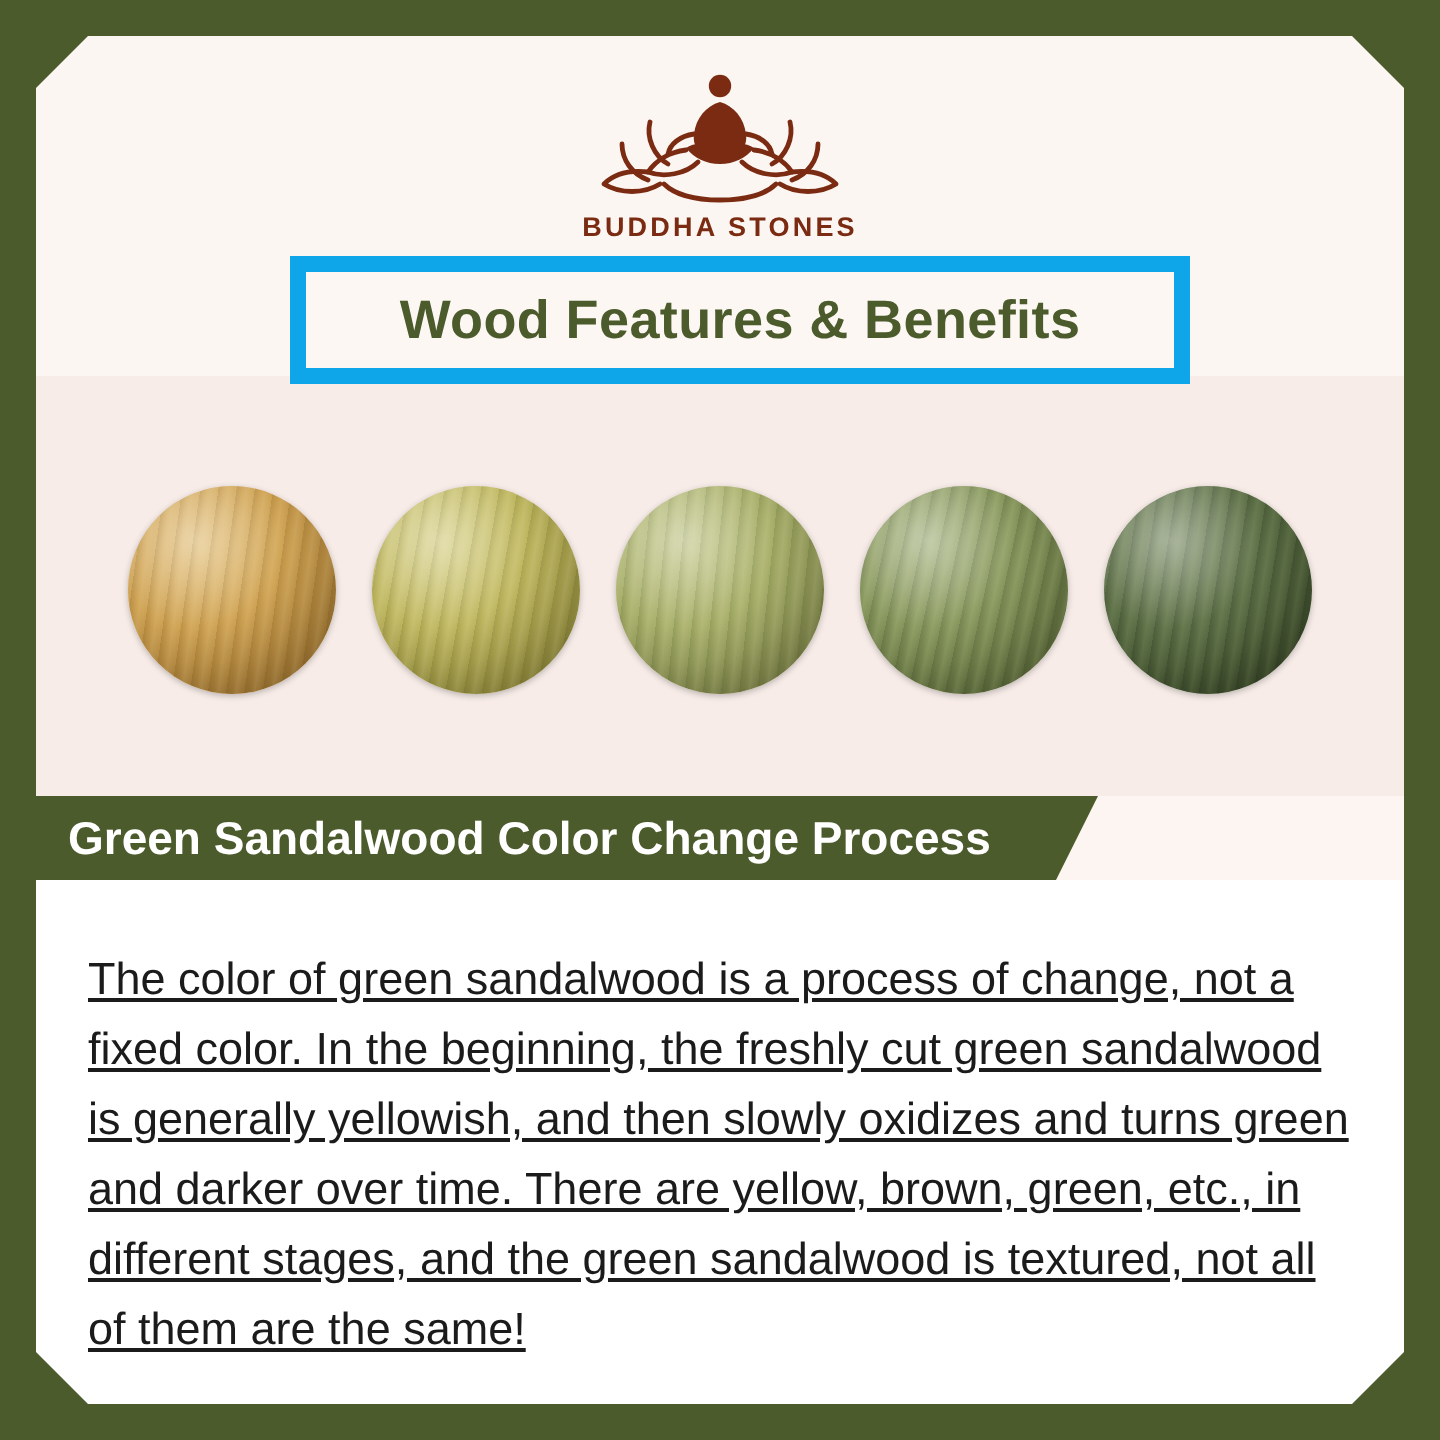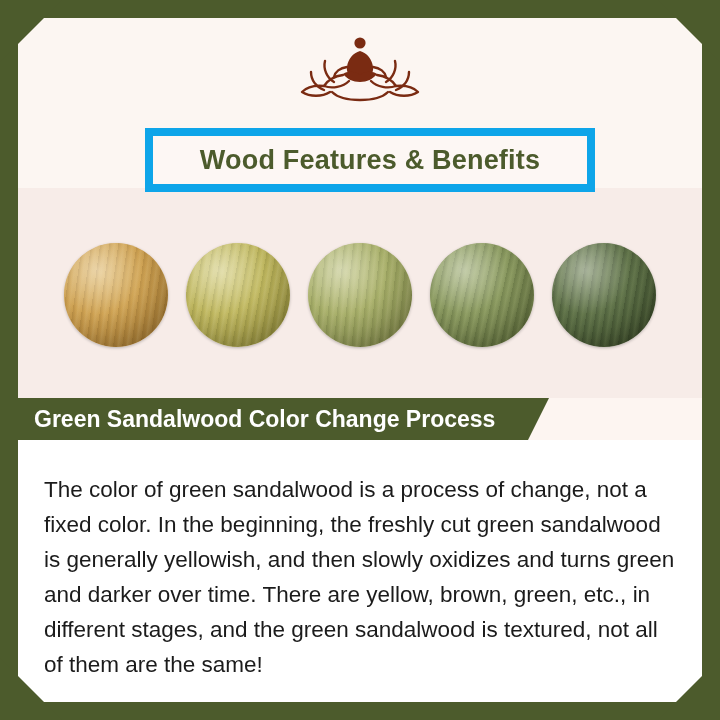--- a/index.html
+++ b/index.html
@@ -200,20 +200,21 @@
   }
   .body-text {
     position: absolute;
     left: 26px;
     top: 32px;
     width: 638px;
     font-size: 22.5px;
     line-height: 35px;
     color: #1b1b1b;
     font-family: "Liberation Sans", sans-serif;
+    text-decoration: underline;
   }
 </style>
 </head>
 <body>
 
 <div class="page">
 
   <div class="inner-white"></div>
 
   <div class="top-area"></div>
@@ -267,20 +268,21 @@
         <path d="M39 60 C 30 59, 22 61, 17 66 C 25 71, 37 71, 45 66"></path>
         <path d="M111 60 C 120 59, 128 61, 133 66 C 125 71, 113 71, 105 66"></path>
         <path d="M47 66 C 52 71, 62 74, 75 74 C 88 74, 98 71, 103 66"></path>
 
         <path d="M40 35 C 38 43, 42 52, 49 56"></path>
         <path d="M110 35 C 112 43, 108 52, 101 56"></path>
         <path d="M26 46 C 26 54, 31 61, 39 64"></path>
         <path d="M124 46 C 124 54, 119 61, 111 64"></path>
       </g>
     </svg>
+    <div class="logo-text">BUDDHA STONES</div>
   </div>
 
   <div class="title-bar">
     <span class="title-text">Wood Features &amp; Benefits</span>
   </div>
 
   <div class="corner-tl"></div>
   <div class="corner-tr"></div>
   <div class="corner-bl"></div>
   <div class="corner-br"></div>

